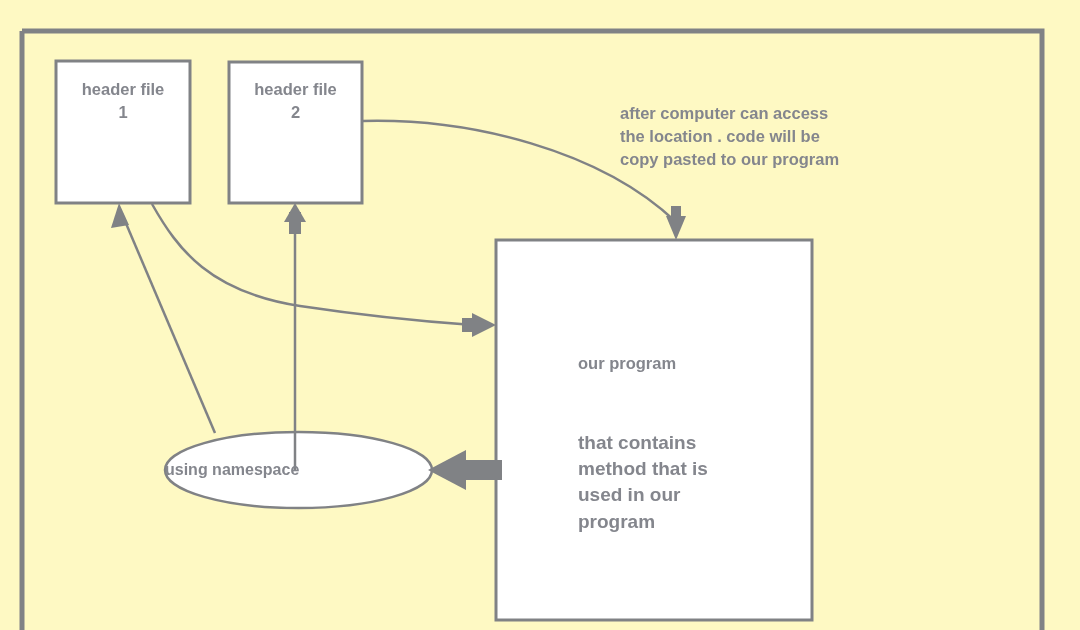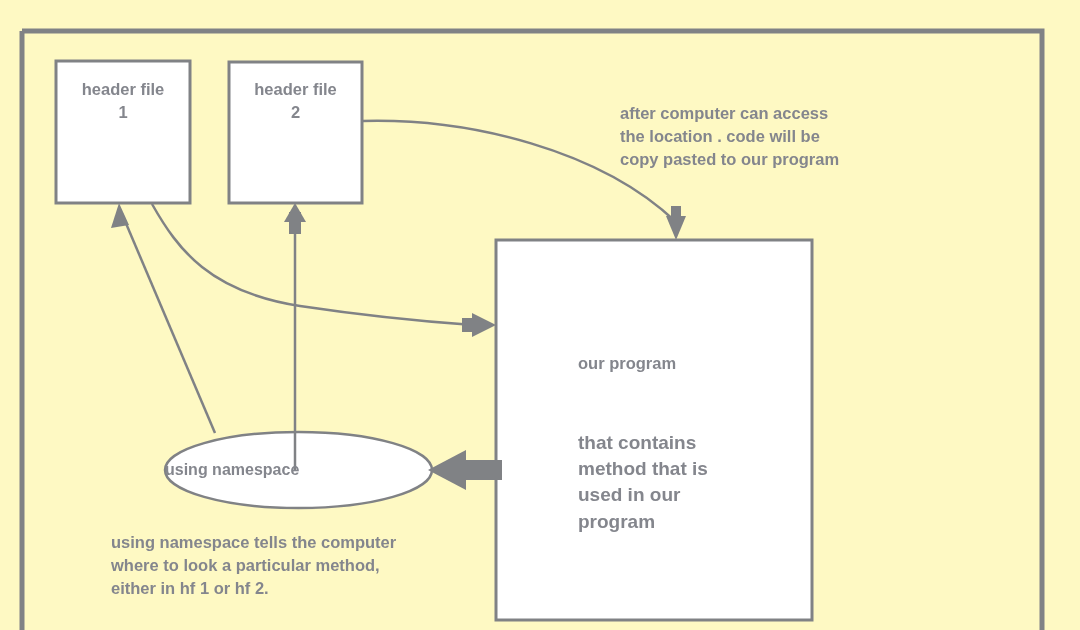--- a/index.html
+++ b/index.html
@@ -97,17 +97,14 @@
 
   <div class="lbl prog-title">our program</div>
 
   <div class="lbl prog-body">that contains
 method that is
 used in our
 program</div>
 
   <div class="lbl ellipse-label">using namespace</div>
 
-  <div class="lbl note-bottom">using namespace tells the computer
-where to look a particular method,
-either in hf 1 or hf 2.</div>
 
 </div>
 
 </body></html>

